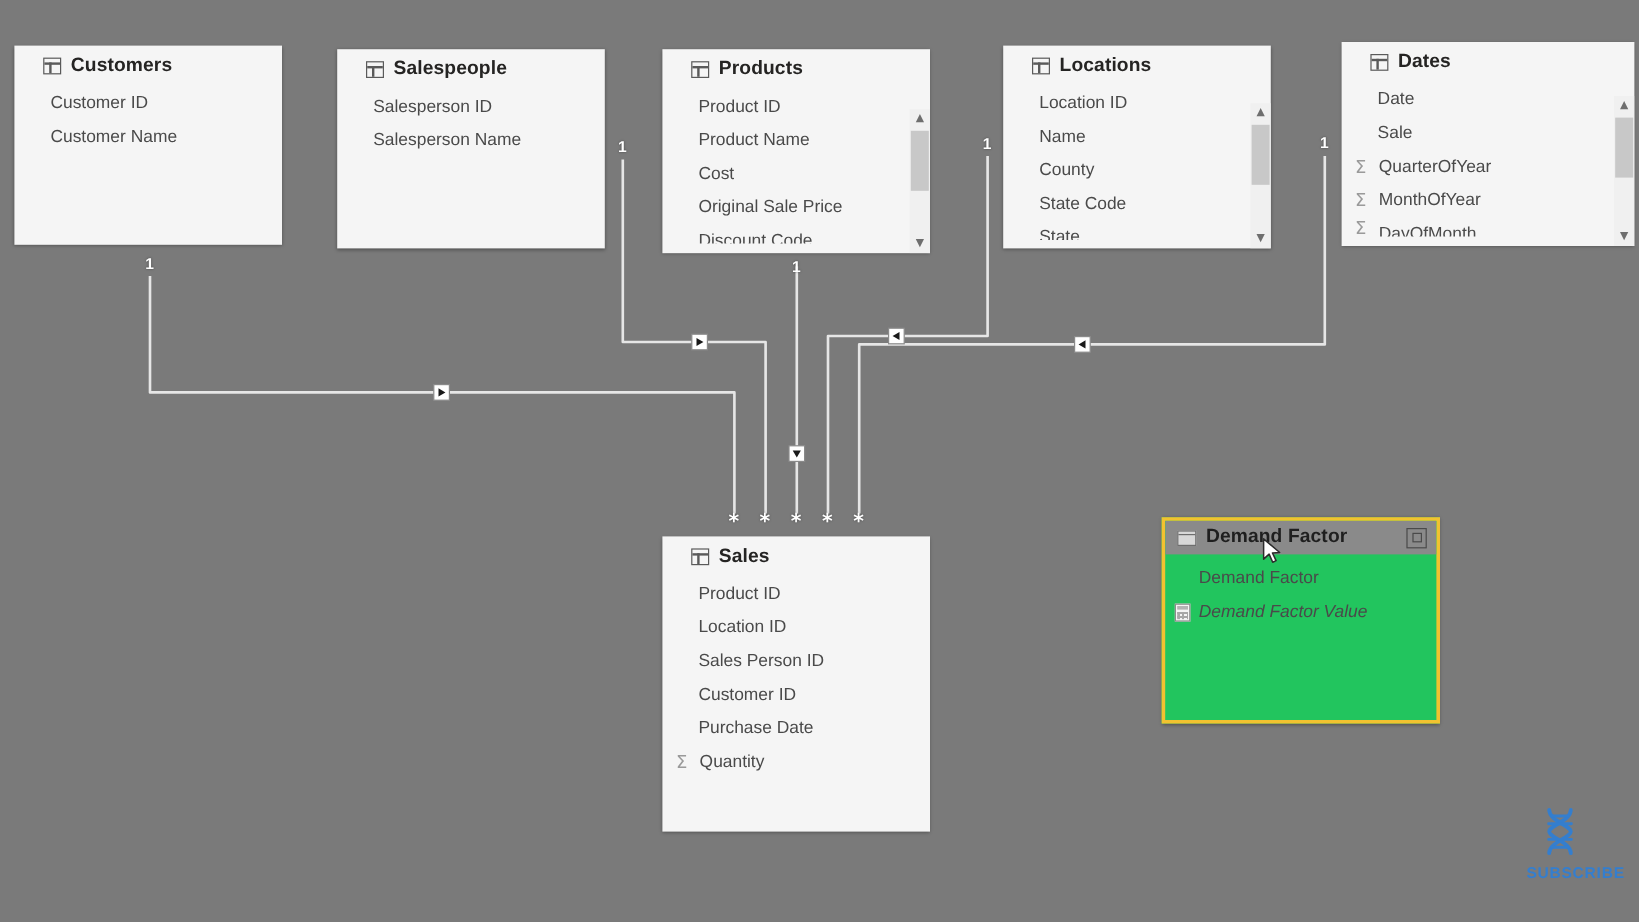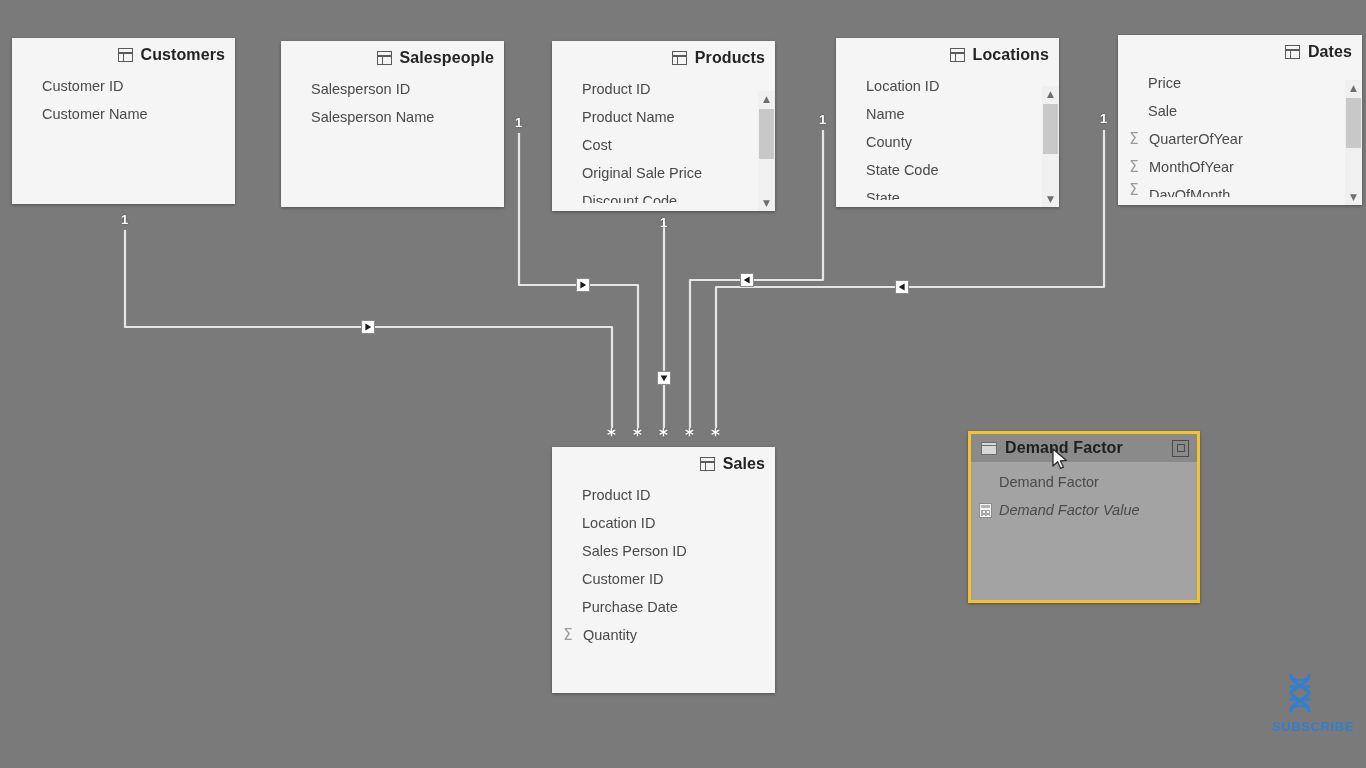--- a/index.html
+++ b/index.html
@@ -37,23 +37,22 @@
     position: absolute;
     background: #f5f5f5;
     box-shadow: 0 1px 3px rgba(0,0,0,.35);
     overflow: hidden;
     box-sizing: border-box;
   }
   .tbl-head {
     display: flex;
     align-items: center;
     gap: 8px;
-    padding: 8px 10px 6px 6px;
-    box-sizing: border-box;
-    justify-content: flex-end;
+    padding: 8px 10px 6px 24px;
+    box-sizing: border-box;
   }
   .tbl-title {
     font-size: 16px;
     font-weight: bold;
     color: #252423;
     letter-spacing: .1px;
     white-space: nowrap;
   }
   .tbl-body {
     padding: 2px 0 0 0;
@@ -156,21 +155,21 @@
     font-weight: bold;
     color: #ffffff;
     line-height: 1;
     text-shadow: 0 0 2px rgba(0,0,0,.4);
     font-family: "DejaVu Sans", sans-serif;
   }
 
   
   .tbl.selected {
     border: 3px solid #f2c230;
-    background: #a3a3a3;
+    background: #22c55e;
   }
   .tbl.selected .tbl-head {
     background: #8a8a8a;
     padding: 5px 8px 5px 10px;
     justify-content: space-between;
   }
   .tbl.selected .tbl-title { color: #1f1f1f; }
   .head-left { display: flex; align-items: center; gap: 8px; }
   .ico-table-sel {
     width: 16px; height: 13px;
@@ -390,21 +389,21 @@
     </div>
   </div>
 
   <div class="tbl" style="left:1118px; top:35px; width:244px; height:170px;">
     <div class="tbl-head">
       <span class="ico-table"></span>
       <span class="tbl-title">Dates</span>
     </div>
     <div class="tbl-body">
       <div class="fld">
-        <span class="fld-text">Price</span>
+        <span class="fld-text">Date</span>
       </div>
       <div class="fld">
         <span class="fld-text">Sale</span>
       </div>
       <div class="fld with-icon">
         <span class="sigma">Σ</span>
         <span class="fld-text">QuarterOfYear</span>
       </div>
       <div class="fld with-icon">
         <span class="sigma">Σ</span>

